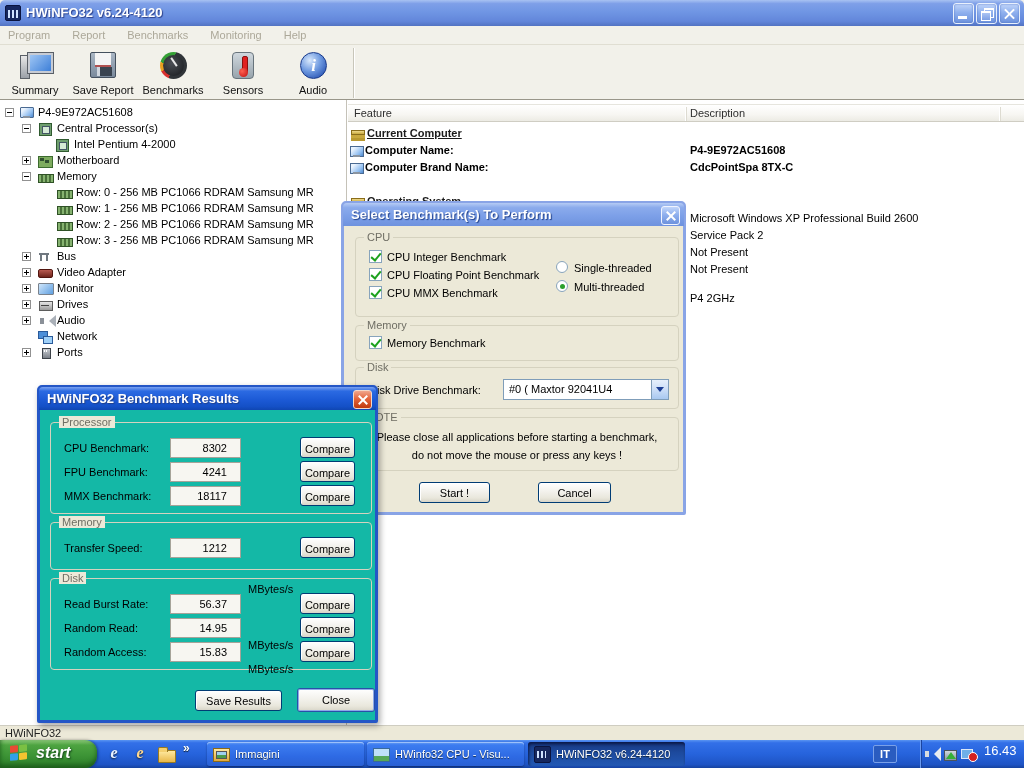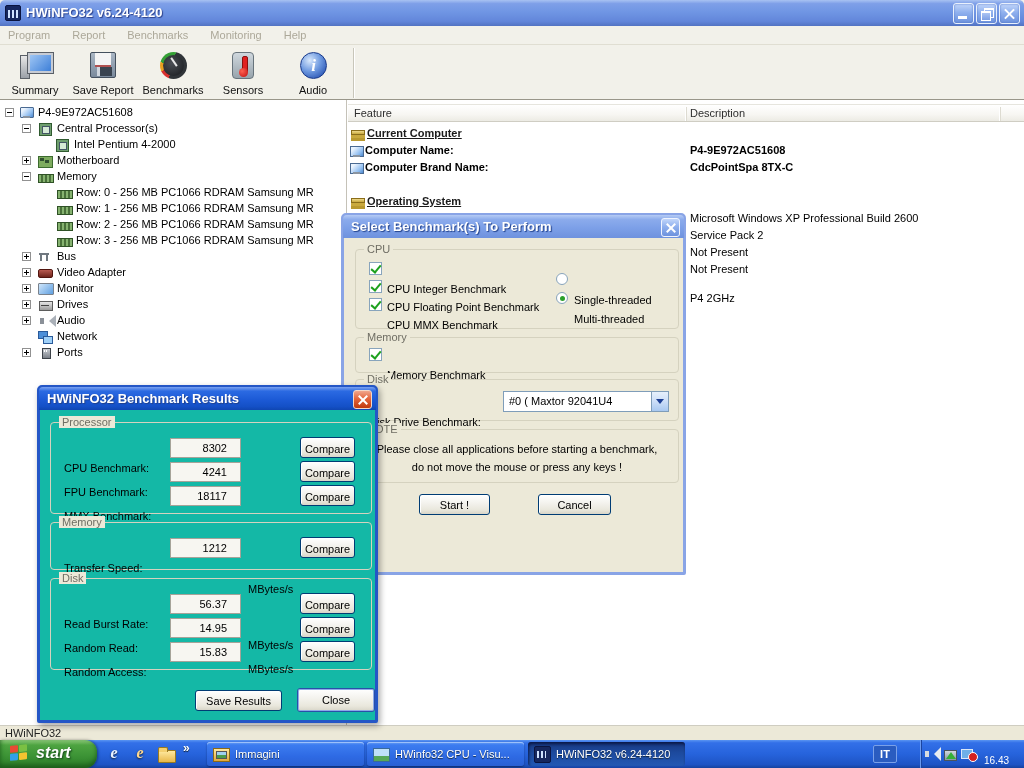--- a/index.html
+++ b/index.html
@@ -104,26 +104,26 @@
   .cb { position:absolute; width:13px; height:13px; background:#fff; border:1px solid #88a4bc; }
   .cb.on::after { content:""; position:absolute; left:3px; top:0px; width:4px; height:8px; border:solid #1da11d; border-width:0 2px 2px 0; transform:rotate(40deg); }
   .rd { position:absolute; width:12px; height:12px; border-radius:50%; background:#fff; border:1px solid #88a4bc; }
   .rd.sel::after { content:""; position:absolute; left:3px; top:3px; width:5px; height:5px; border-radius:50%; background:#2ca02c; }
   .dclose { position:absolute; right:4px; top:3px; width:19px; height:19px; border-radius:3px; border:1px solid #f0f4ff; }
   .dclose::before, .dclose::after { content:""; position:absolute; left:3px; top:8px; width:12px; height:2px; background:#fff; }
   .dclose::before { transform:rotate(45deg); } .dclose::after { transform:rotate(-45deg); }
   .dlg-title { position:absolute; left:8px; top:4px; font-size:13px; font-weight:bold; color:#fff; text-shadow:1px 1px 1px #20408a; white-space:nowrap; }
 
   
-  .bdlg { position:absolute; left:341px; top:213px; width:345px; height:362px; z-index:10;
+  .bdlg { position:absolute; left:341px; top:201px; width:345px; height:314px; z-index:10;
     background:#ece9d8; border:3px solid #89a4e6; border-radius:5px 5px 2px 2px; }
   .bdlg .dtitle { position:absolute; left:-1px; top:-1px; right:-1px; height:23px; border-radius:4px 4px 0 0;
     background:linear-gradient(180deg,#b5cbf4 0%,#8babec 20%,#7da0e8 55%,#6e92de 100%); }
   .bdlg .dclose { background:linear-gradient(180deg,#c2d6fa 0%,#8fb0ee 45%,#6d92dd 100%); }
-  .bl { position:absolute; white-space:nowrap;margin-top:20px; }
+  .bl { position:absolute; white-space:nowrap; }
 
   
   .rdlg { position:absolute; left:37px; top:385px; width:341px; height:338px; z-index:20;
     background:#14b8a6; border:3px solid #2456c6; border-radius:5px 5px 2px 2px; box-shadow:2px 3px 6px rgba(0,0,0,.35); }
   .rdlg .dtitle { position:absolute; left:-1px; top:-1px; right:-1px; height:23px; border-radius:4px 4px 0 0;
     background:linear-gradient(180deg,#7ba2f0 0%,#2b6ae2 18%,#1c5ad6 55%,#1450c6 85%,#0f46b2 100%); }
   .rdlg .dclose { background:linear-gradient(180deg,#f0a68c 0%,#e4653c 45%,#c0390e 100%); border-color:#f4d8c8; }
   .vbox { position:absolute; width:71px; height:20px; background:#f7f6f1; border:1px solid #a5a399; text-align:right; padding:3px 13px 0 0; }
   .unit { position:absolute; white-space:nowrap;margin-top:41px; }
   .cmp { width:55px; height:21px; padding-top:3px; }
@@ -157,21 +157,21 @@
   .tk-hw::after { content:""; position:absolute; left:3px; top:5px; width:9px; height:7px; background:repeating-linear-gradient(90deg,#cfe2ff 0 2px,transparent 2px 4px); }
   .lang { position:absolute; left:873px; top:5px; width:24px; height:18px; background:#2a5cc0; border:1px solid #7aa0e8; border-radius:2px; color:#fff; font-weight:bold; text-align:center; padding-top:2px; }
   .tray { position:absolute; left:920px; top:0; width:104px; height:28px; border-left:1px solid #6a9af0; box-shadow:inset 1px 0 0 #1a44a0; }
   .trico { position:absolute; top:7px; width:15px; height:14px; }
   .tr-vol::before { content:""; position:absolute; left:0; top:4px; width:4px; height:6px; background:#d8dce0; }
   .tr-vol::after { content:""; position:absolute; left:2px; top:0; width:0; height:0; border:7px solid transparent; border-right:7px solid #e8ecf0; }
   .tr-up::before { content:""; position:absolute; left:1px; top:3px; width:11px; height:9px; background:linear-gradient(180deg,#d0d8de,#8a98a4); border:1px solid #4a545c; }
   .tr-up::after { content:""; position:absolute; left:3px; top:0px; width:0; height:0; border:5px solid transparent; border-bottom:7px solid #35b035; }
   .tr-net::before { content:""; position:absolute; left:0; top:2px; width:10px; height:8px; background:#6fb0e8; border:1px solid #dce8f8; }
   .tr-net::after { content:"";position:absolute; right:-2px; bottom:-1px; width:8px; height:8px; border-radius:50%; background:#d42020; border:1px solid #fff; }
-  .clock { position:absolute; left:984px; top:15px; color:#fff; font-size:10px; }
+  .clock { position:absolute; left:984px; top:3px; color:#fff; font-size:13px; }
 </style>
 </head>
 <body>
 
 <div class="screen">
 
   <div class="mainwin">
     <div class="titlebar">
       <span class="app-ico"></span>
       <span class="title-text">HWiNFO32 v6.24-4120</span>

